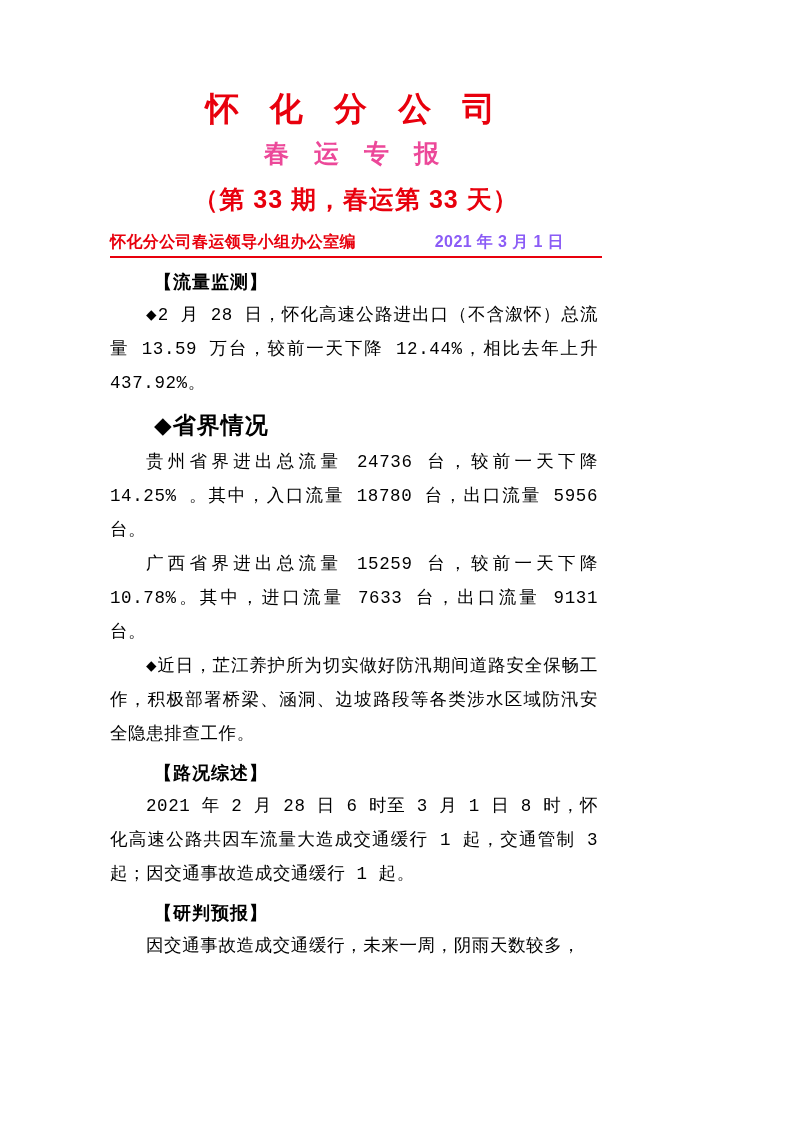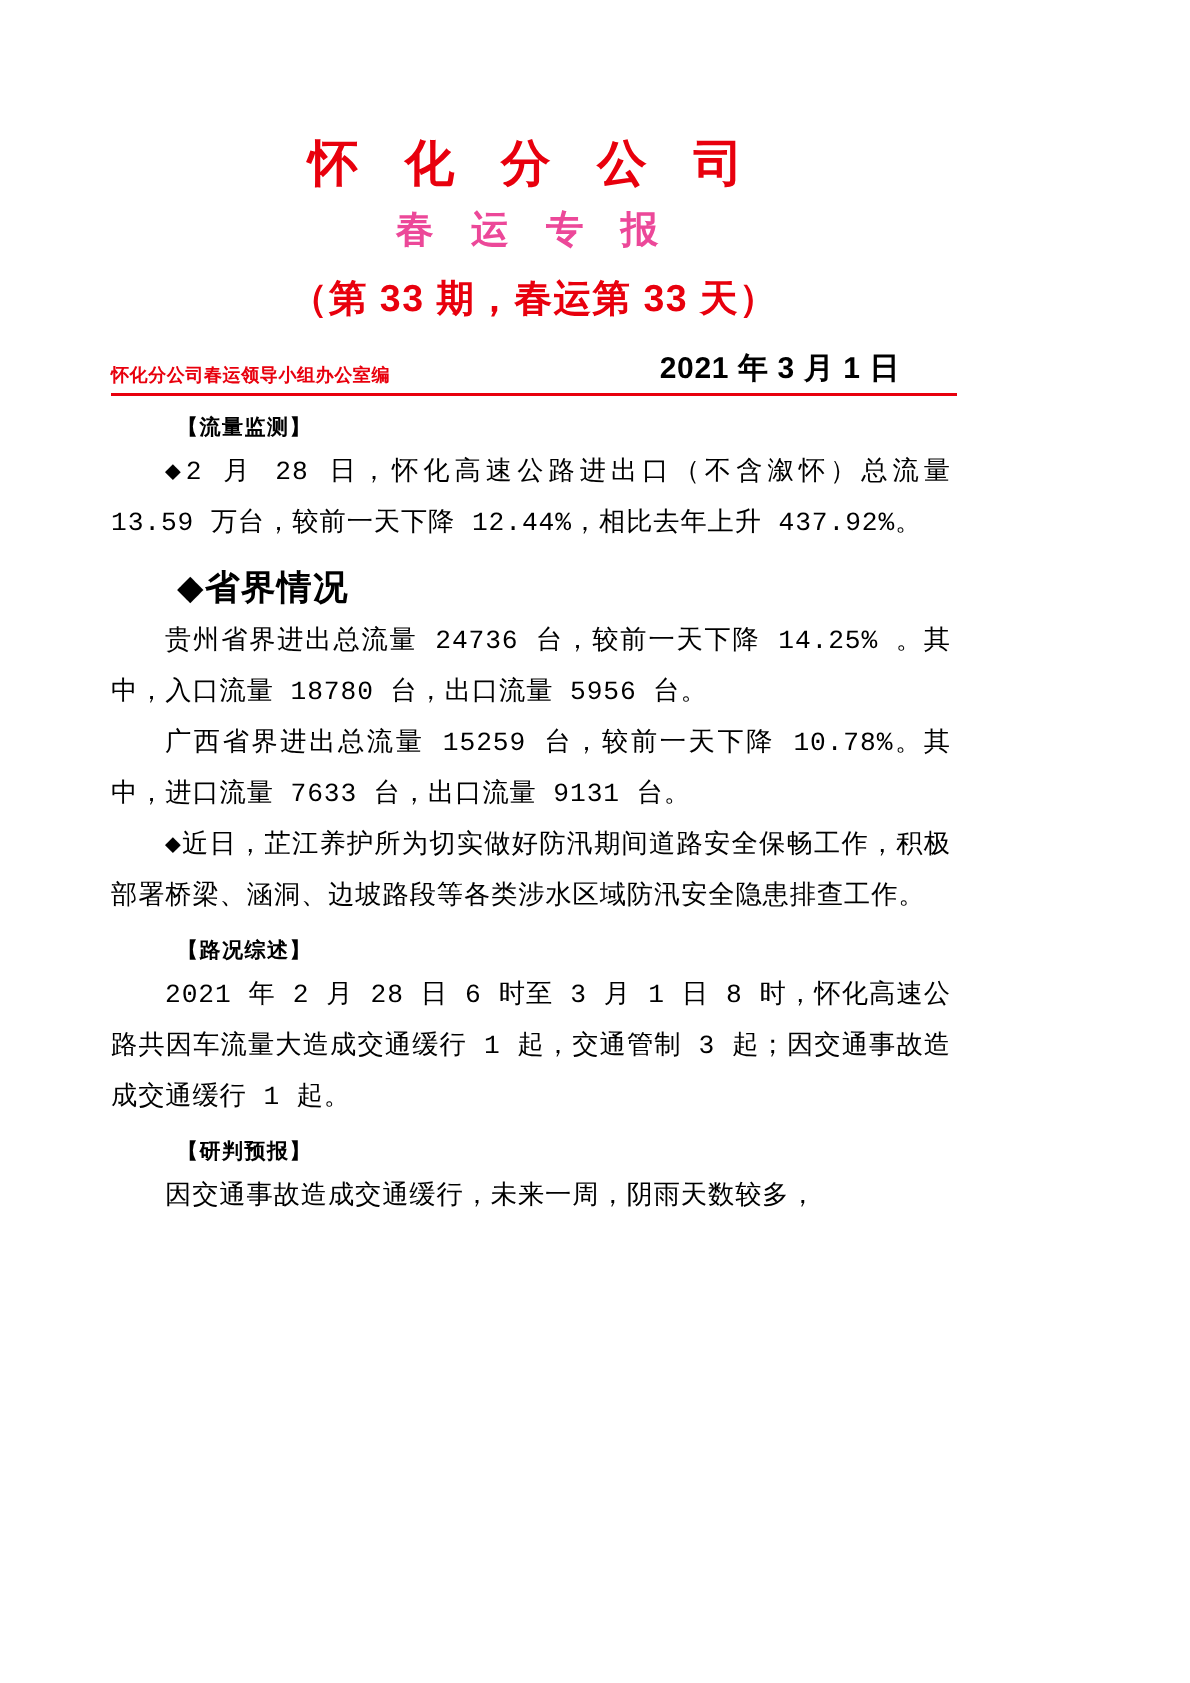--- a/index.html
+++ b/index.html
@@ -13,21 +13,21 @@
     font-family: "Liberation Serif", "DejaVu Serif", serif;
     color: #000000;
     position: relative;
     overflow: hidden;
   }
   .page {
     position: relative;
     width: 712px;
     height: 1122px;
     box-sizing: border-box;
-    padding: 0 74px;
+    padding: 0 110px;
   }
   .title-block {
     text-align: center;
     padding-top: 88px;
   }
   .doc-title {
     color: #e8000d;
     font-family: "Liberation Sans", "DejaVu Sans", sans-serif;
     font-weight: bold;
     font-size: 33px;
@@ -58,40 +58,40 @@
     display: flex;
     align-items: flex-end;
     justify-content: space-between;
     border-bottom: 2px solid #e8000d;
     padding-bottom: 3px;
   }
   .meta-left {
     color: #e8000d;
     font-family: "Liberation Sans", "DejaVu Sans", sans-serif;
     font-weight: bold;
-    font-size: 12px;
+    font-size: 16px;
     letter-spacing: 0.4px;
     white-space: nowrap;
   }
   .meta-right {
-    color: #000000;
+    color: #8b5cf6;
     font-family: "Liberation Sans", "DejaVu Sans", sans-serif;
     font-weight: bold;
-    font-size: 20px;
+    font-size: 16px;
     letter-spacing: 0.4px;
     white-space: nowrap;
     padding-right: 38px;
   }
   .body-block {
     margin-top: 12px;
   }
   .section-head {
     font-family: Liberation Serif, serif;
     font-weight: bold;
-    font-size: 14px;
+    font-size: 18px;
     letter-spacing: 1px;
     margin: 10px 0 4px 0;
     padding-left: 44px;
   }
   .sub-head {
     font-family: "Liberation Sans", "DejaVu Sans", sans-serif;
     font-weight: bold;
     font-size: 23px;
     letter-spacing: 1px;
     margin: 10px 0 4px 0;

